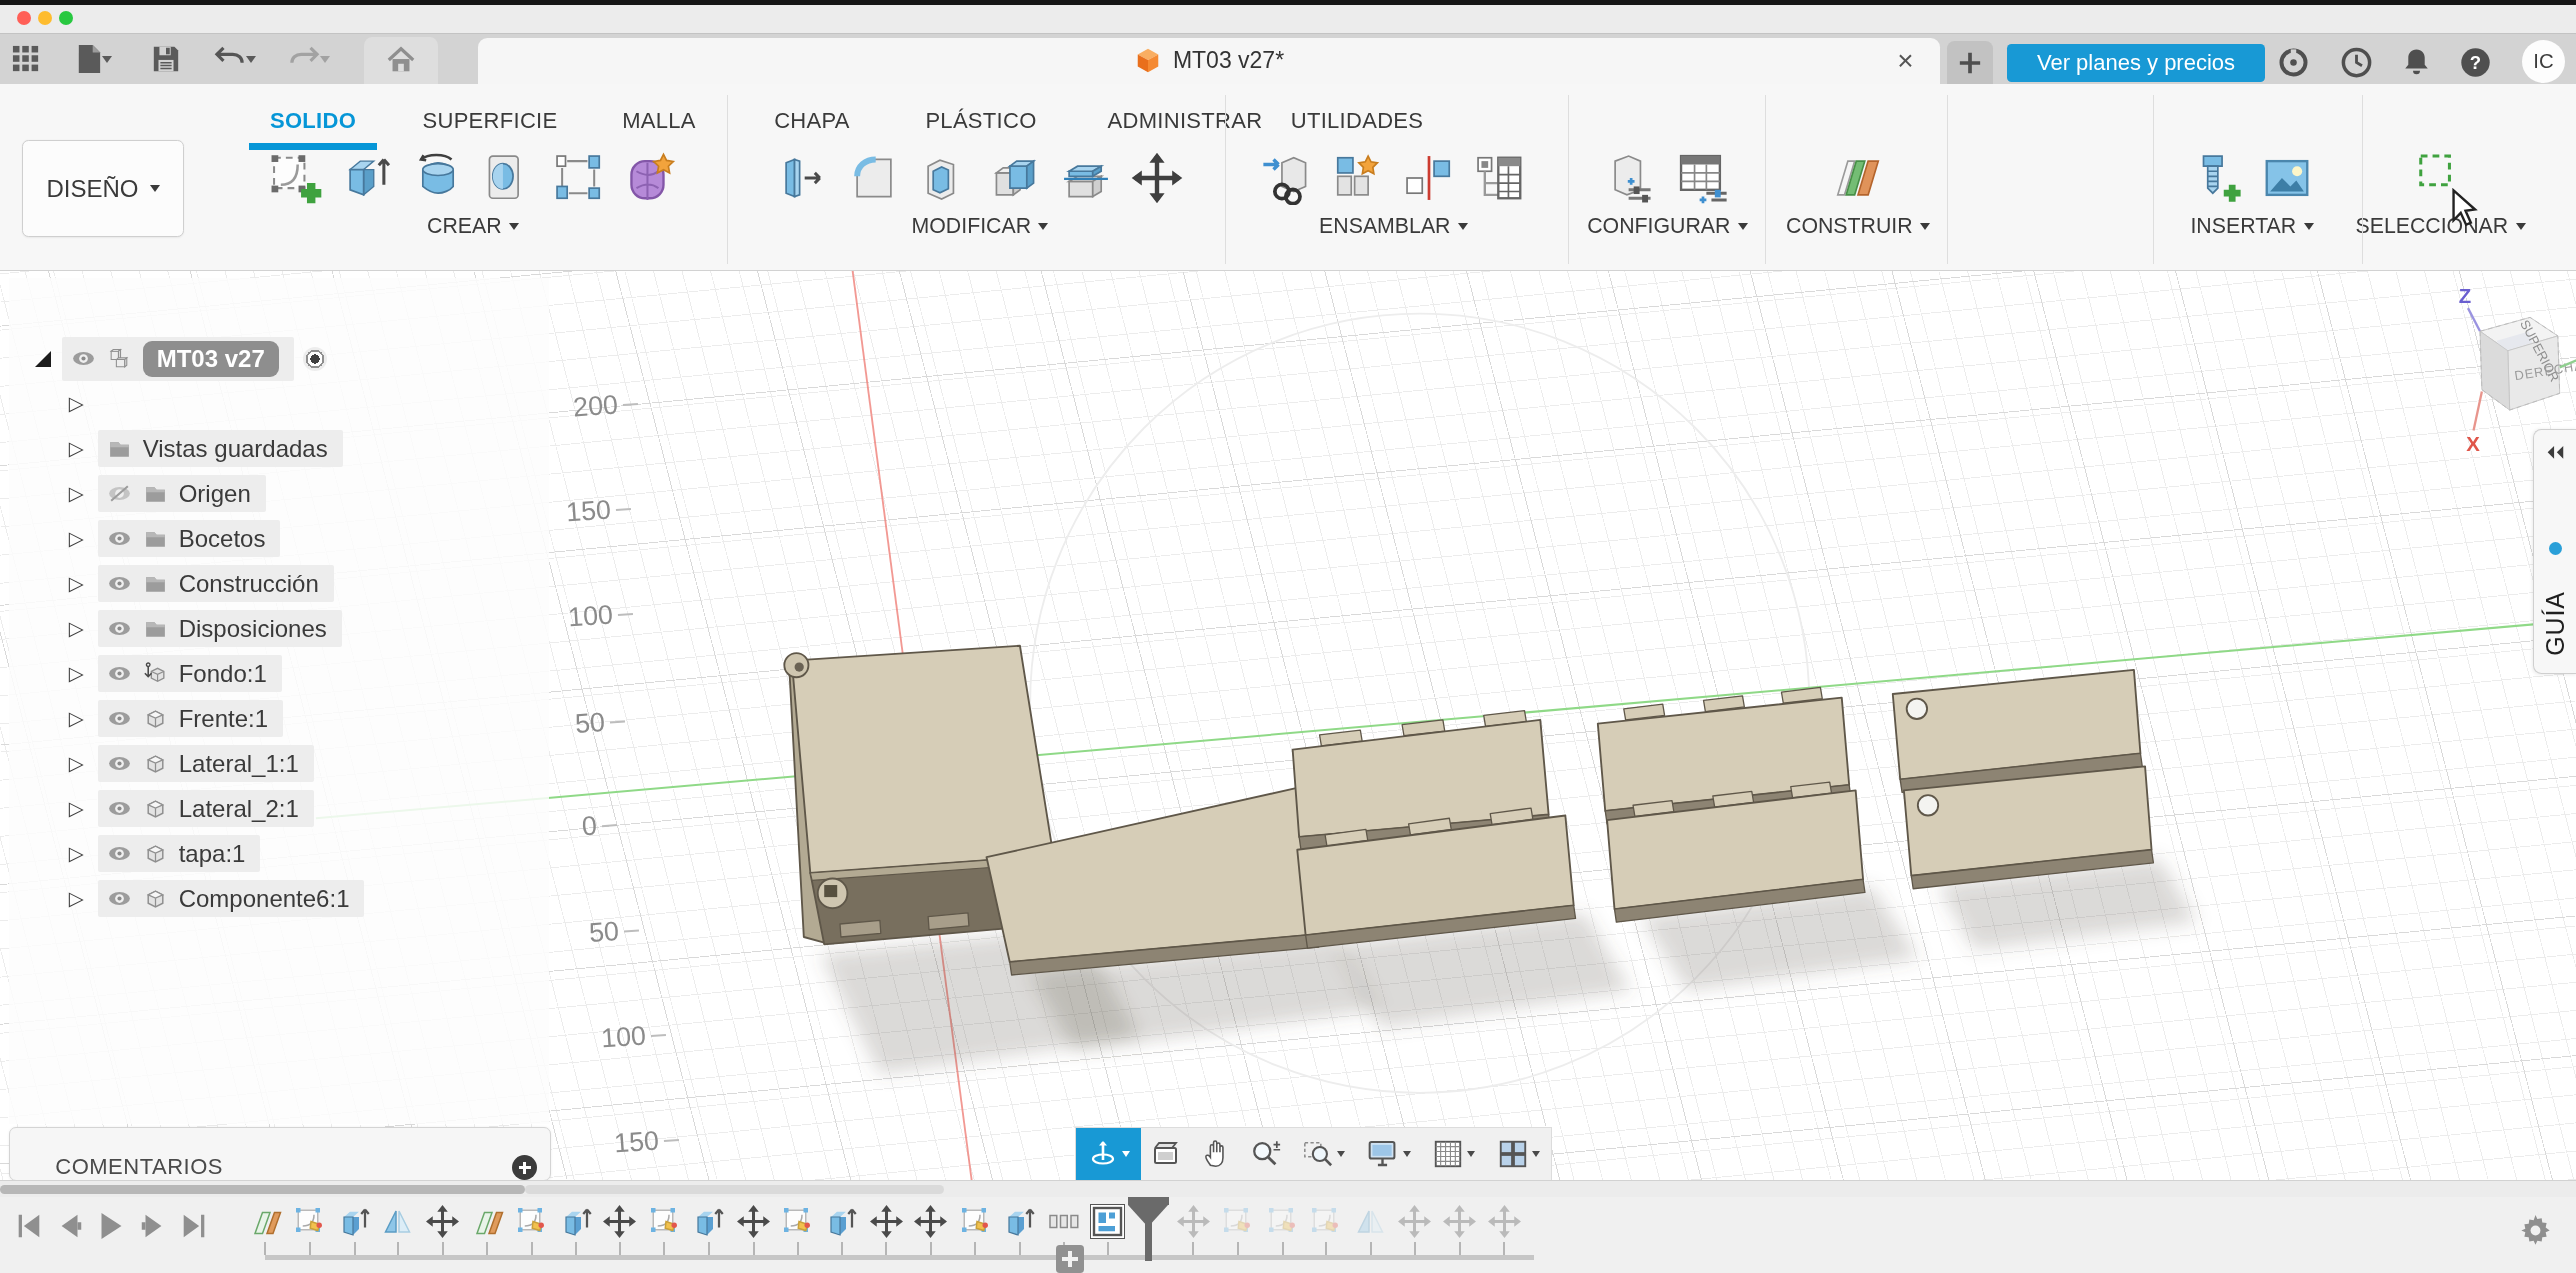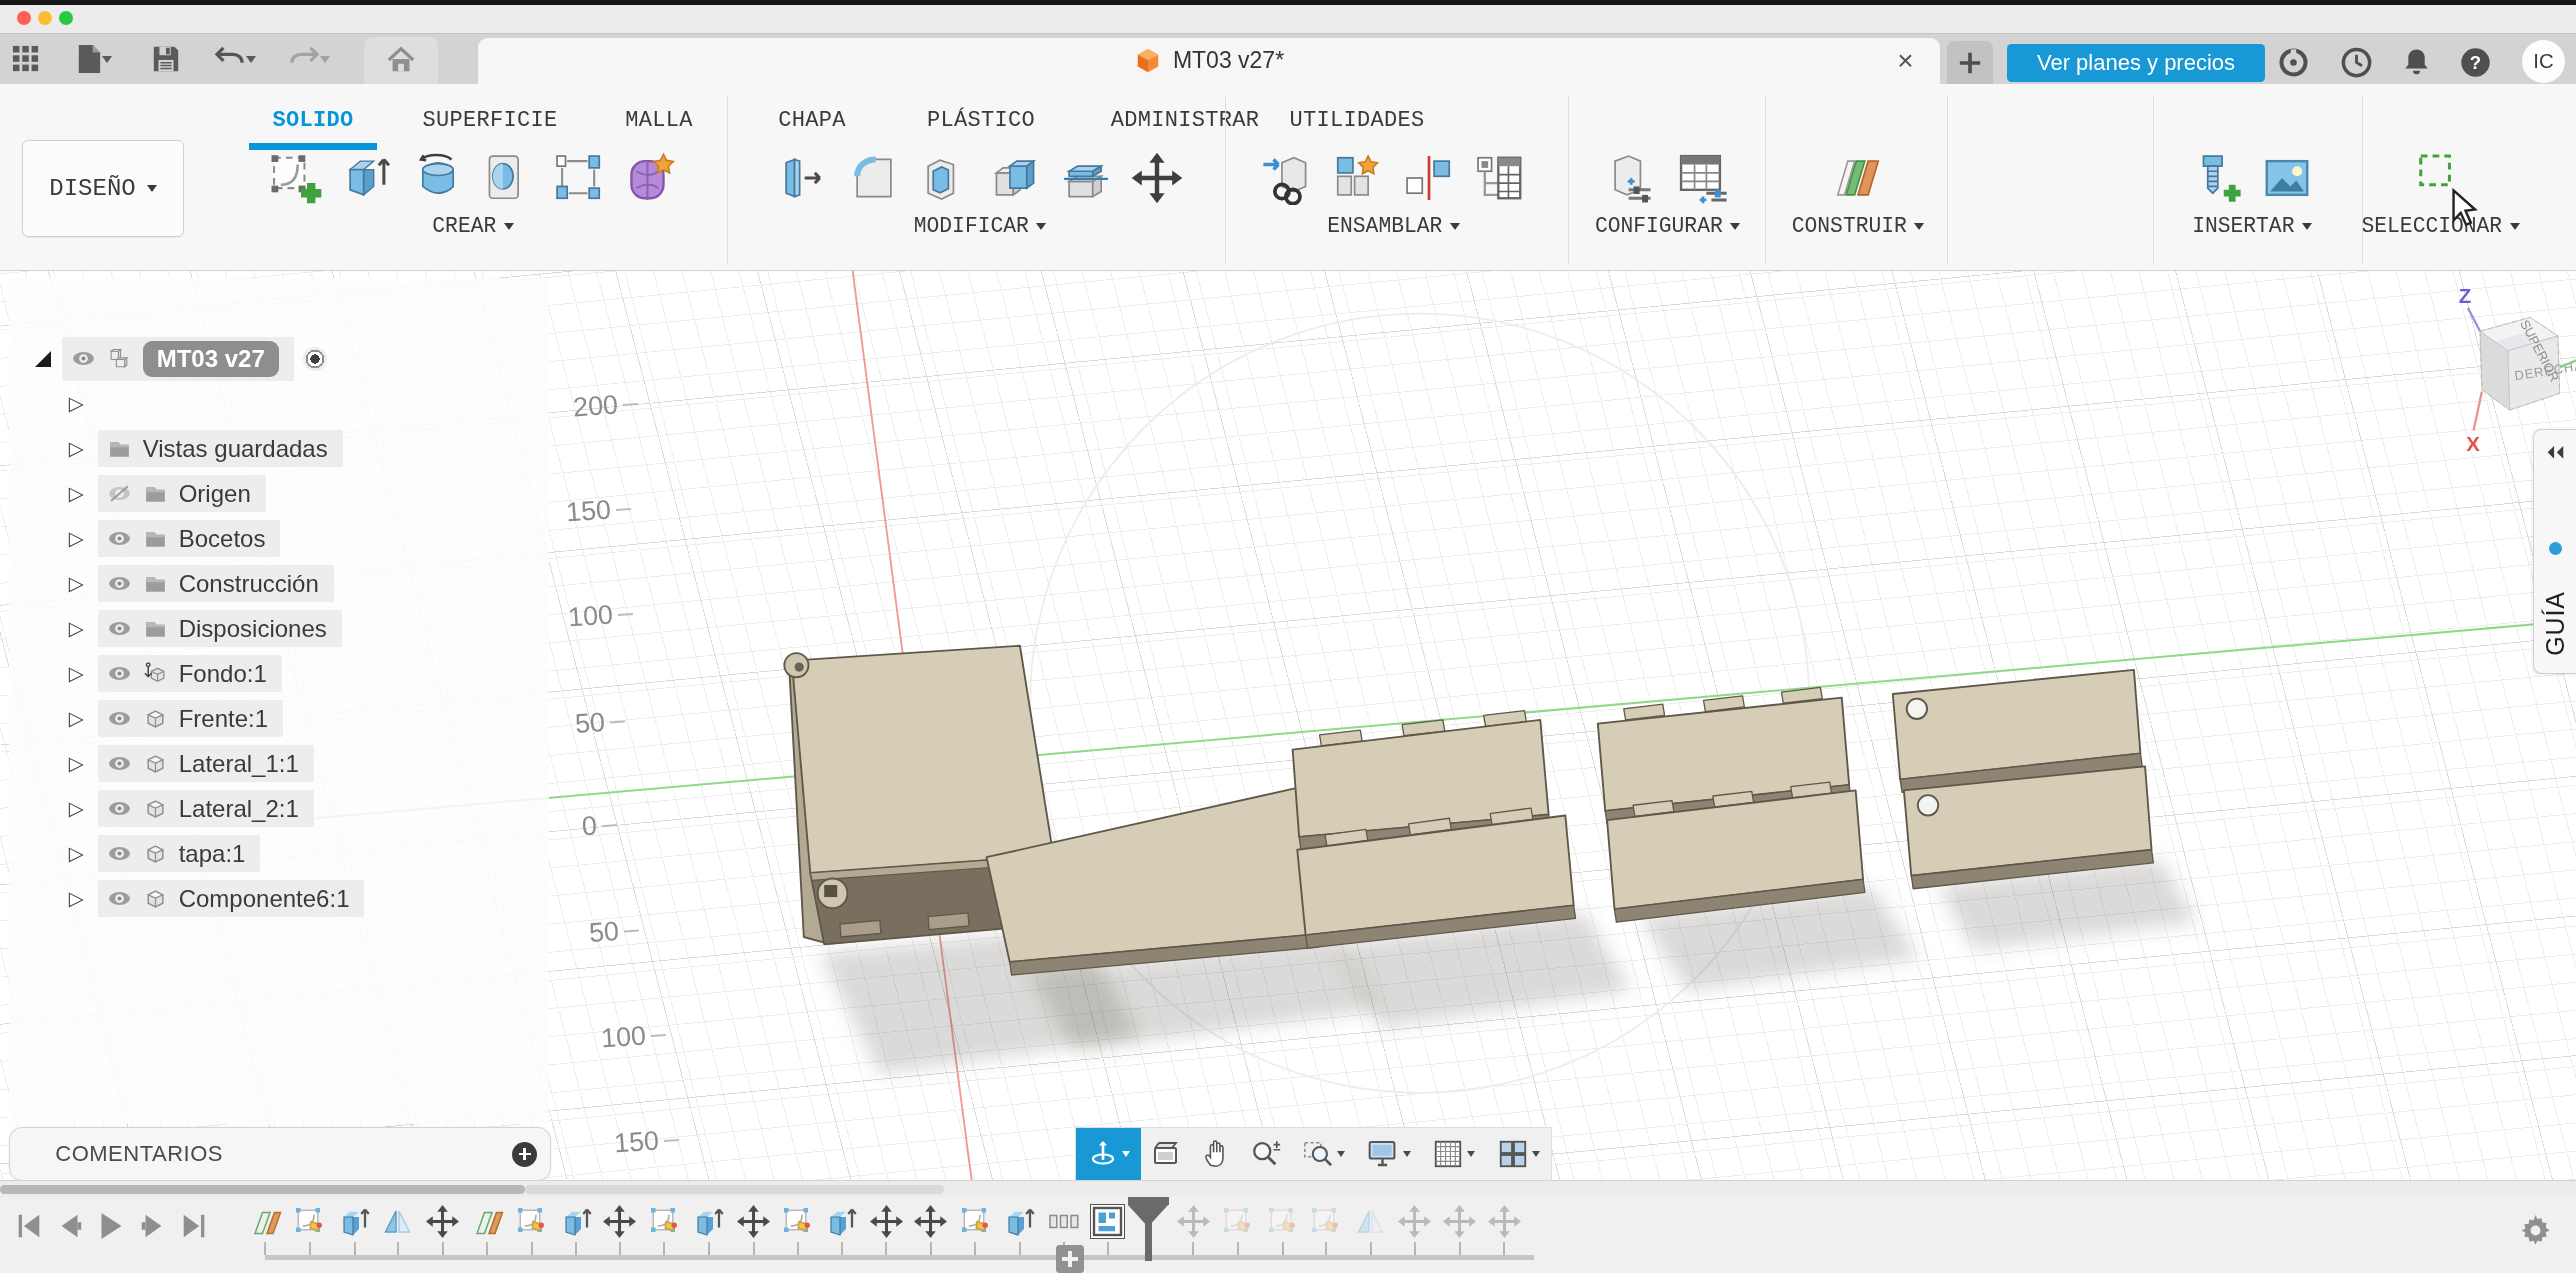--- a/index.html
+++ b/index.html
@@ -19,21 +19,21 @@
   .hometab{position:absolute;left:364px;top:2.8px;width:74px;height:47px;background:#dedede;border-radius:8.4px 8.4px 0 0;display:flex;align-items:center;justify-content:center;}
   .doctab{position:absolute;left:478px;top:3.7px;width:1462px;height:46px;background:#f6f6f6;border-radius:9.3px 9.3px 0 0;display:flex;align-items:center;justify-content:center;gap:11px;}
   .doctab .close{position:absolute;right:18.6px;top:7.4px;width:32px;height:32px;font-size:28px;color:#555;display:flex;align-items:center;justify-content:center;}
   .dtlabel{font-size:23px;color:#333;}
   .plustab{position:absolute;left:1947px;top:7.4px;width:46px;height:43px;background:#c2c2c2;border-radius:7.4px 7.4px 0 0;display:flex;align-items:center;justify-content:center;}
   .plustab svg{display:block;}
   .bluebtn{position:absolute;left:2007px;top:10.2px;width:258px;height:38px;background:#1899d5;border-radius:4.6px;color:#fff;font-size:22px;display:flex;align-items:center;justify-content:center;}
   .rndicon{position:absolute;top:10.2px;width:37px;height:37px;display:flex;align-items:center;justify-content:center;}
   .avatar{position:absolute;left:2522px;top:5.6px;width:43px;height:43px;border-radius:50%;background:#fdfdfd;display:flex;align-items:center;justify-content:center;font-size:20.4px;color:#3c3c3c;}
   
-  .ribbon{position:absolute;left:0;top:84px;width:100%;height:186px;background:#f7f7f7;border-bottom:0.9px solid #d2d2d2;font-family:Liberation Mono, monospace;}
+  .ribbon{position:absolute;left:0;top:84px;width:100%;height:186px;background:#f7f7f7;border-bottom:0.9px solid #d2d2d2;}
   .rtab{position:absolute;top:24px;transform:translateX(-50%);font-size:22px;color:#3a3a3a;letter-spacing:0.3px;}
   .rtab.active{color:#0696d7;font-weight:bold;}
   .tabline{position:absolute;left:249px;top:59px;width:128px;height:6.5px;background:#0696d7;}
   .designbtn{position:absolute;left:22px;top:56px;width:160px;height:95px;background:#fcfcfc;border:0.9px solid #cfcfcf;border-radius:6.5px;display:flex;align-items:center;justify-content:center;gap:11px;font-size:24px;color:#3a3a3a;box-shadow:0 0.9px 1.9px rgba(0,0,0,.06);}
   .rgroup{position:absolute;top:67px;display:flex;flex-direction:column;align-items:center;}
   .ricons{display:flex;gap:16.7px;align-items:flex-end;}
   .ric{width:54px;height:54px;}
   .glabel{margin-top:9.3px;font-size:21.3px;color:#3a3a3a;display:flex;align-items:center;gap:7.4px;}
   .gcar{width:0;height:0;border-left:5.6px solid transparent;border-right:5.6px solid transparent;border-top:7.4px solid #3a3a3a;}
   .rsep{position:absolute;top:11px;width:0.9px;height:169px;background:#dedede;}
@@ -62,21 +62,21 @@
   .tree{position:absolute;left:0;top:58px;width:100%;}
   .trow{height:45px;display:flex;align-items:center;}
   .tri{width:22px;text-align:center;font-size:19.5px;color:#3f3f3f;margin-left:56px;}
   .trow.root .tri0{margin-left:26px;width:0;height:0;border-left:16px solid transparent;border-bottom:16px solid #1c1c1c;}
   .tbody{margin-left:11px;display:flex;align-items:center;gap:11px;background:#ededed;border-radius:1.9px;padding:4.6px 15px 4.6px 8.4px;}
   .tlabel{font-size:24px;color:#3a3a3a;white-space:nowrap;}
   .darkbox{background:#8e8e8e;color:#fff;font-weight:bold;font-size:24px;padding:3.7px 14px;border-radius:9px;}
   .t-eye svg,.t-ic svg{display:block;width:25px;height:25px;}
   .radio{width:24px;height:24px;border-radius:50%;margin-left:9.3px;background:radial-gradient(circle at 50% 50%, #3f3f3f 0 4.6px, #fdfdfd 4.6px 7.4px, #8f8f8f 7.4px 9.3px, #ededed 9.3px 12px);}
   
-  .comments{position:absolute;left:9.3px;top:856px;width:540px;height:52px;background:#f6f6f6;border:0.9px solid #d4d4d4;border-radius:13px;display:flex;align-items:center;box-shadow:0 0.9px 2.8px rgba(0,0,0,.07);}
+  .comments{position:absolute;left:9.3px;top:856px;width:540px;height:52px;background:#f6f6f6;border:0.9px solid #d4d4d4;border-radius:7px;display:flex;align-items:flex-end;box-shadow:0 0.9px 2.8px rgba(0,0,0,.07);}
   .comments .ttl{margin-left:45px;font-size:22px;color:#4a4a4a;letter-spacing:0.5px;}
   
   .viewcube{position:absolute;left:2405px;top:11px;}
   
   .guidetab{position:absolute;right:0;top:158px;width:42px;height:243px;background:#f7f7f7;border:0.9px solid #cfcfcf;border-right:none;border-radius:8.4px 0 0 8.4px;box-shadow:-0.9px 0.9px 3.7px rgba(0,0,0,.08);display:flex;flex-direction:column;align-items:center;}
   .guidetab .collapse{margin:13px 0 0 0;}
   .bluedot{width:13px;height:13px;border-radius:50%;background:#2a9fd8;margin-top:80px;}
   .guidetext{margin-top:24px;transform:rotate(-90deg);transform-origin:center;font-size:25px;color:#1f1f1f;letter-spacing:0.9px;white-space:nowrap;margin-top:54px;}
   
   .viewtb{position:absolute;left:1075px;top:856px;height:52px;background:#f0f0f0;border:0.9px solid #dcdcdc;display:flex;align-items:stretch;}

